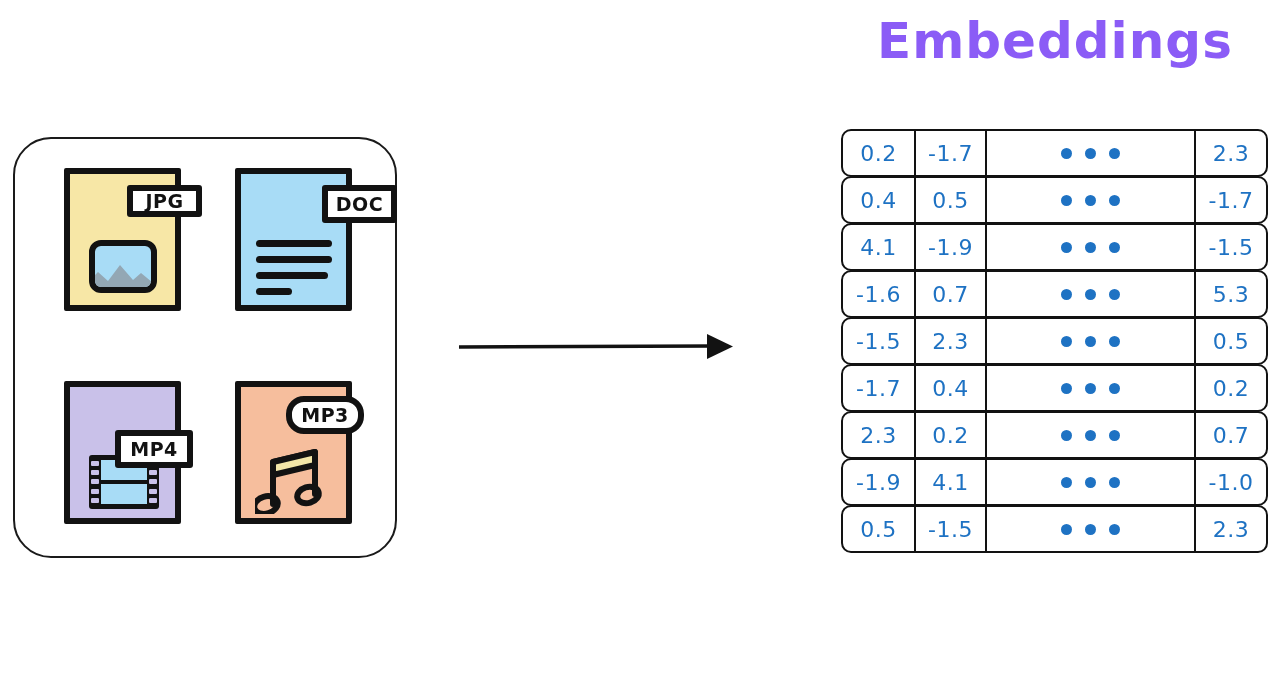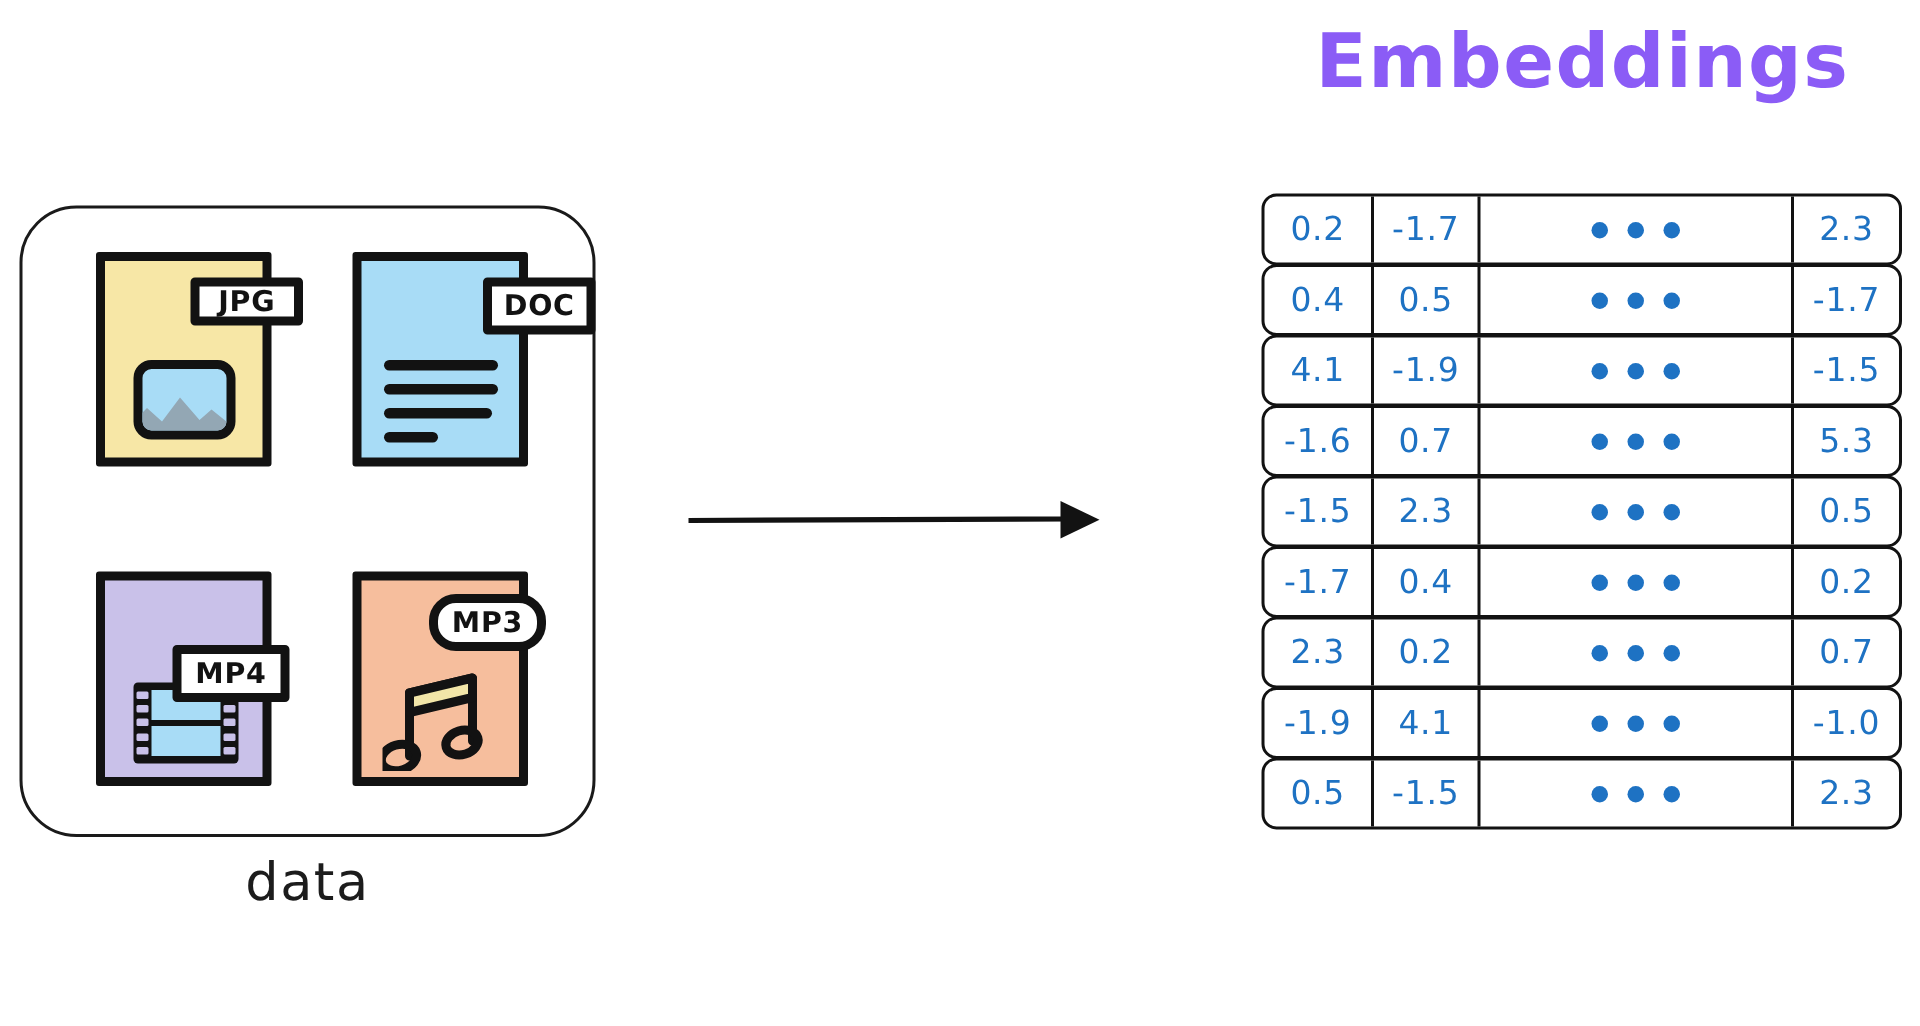--- a/index.html
+++ b/index.html
@@ -261,21 +261,20 @@
 <div class="file-card card-mp3"></div>
 <svg class="note" viewBox="0 0 70 66">
   <path d="M18 56 L18 14 L60 4 L60 46" fill="none" stroke="#121212" stroke-width="6" stroke-linecap="round" stroke-linejoin="round"></path>
   <path d="M18 14 L60 4 L60 17 L18 27 Z" fill="#F2E6A8" stroke="#121212" stroke-width="6" stroke-linejoin="round"></path>
   <ellipse cx="11" cy="57" rx="12" ry="8.5" transform="rotate(-17 11 57)" fill="none" stroke="#121212" stroke-width="6"></ellipse>
   <ellipse cx="53" cy="47" rx="11" ry="8" transform="rotate(-17 53 47)" fill="none" stroke="#121212" stroke-width="6"></ellipse>
 </svg>
 <div class="file-tab tab-mp3">MP3</div>
 
 <div class="caption">
-  <div>data</div>
 </div>
 
 <svg id="arrow" viewBox="0 0 285 45">
   <line x1="4" y1="22" x2="258" y2="21" stroke="#121212" stroke-width="3.5"></line>
   <polygon points="252,9 278,21.5 252,34" fill="#121212"></polygon>
 </svg>
 
 <div id="embeddings-title">Embeddings</div>
 
 <div id="matrix">

